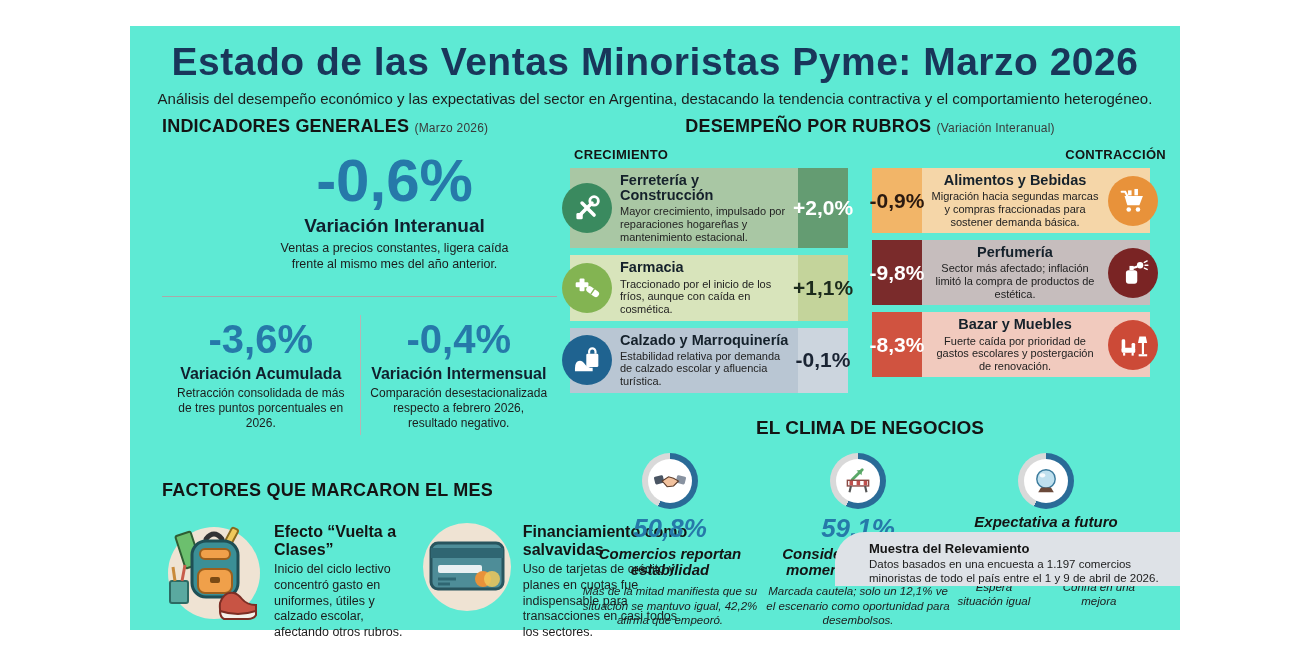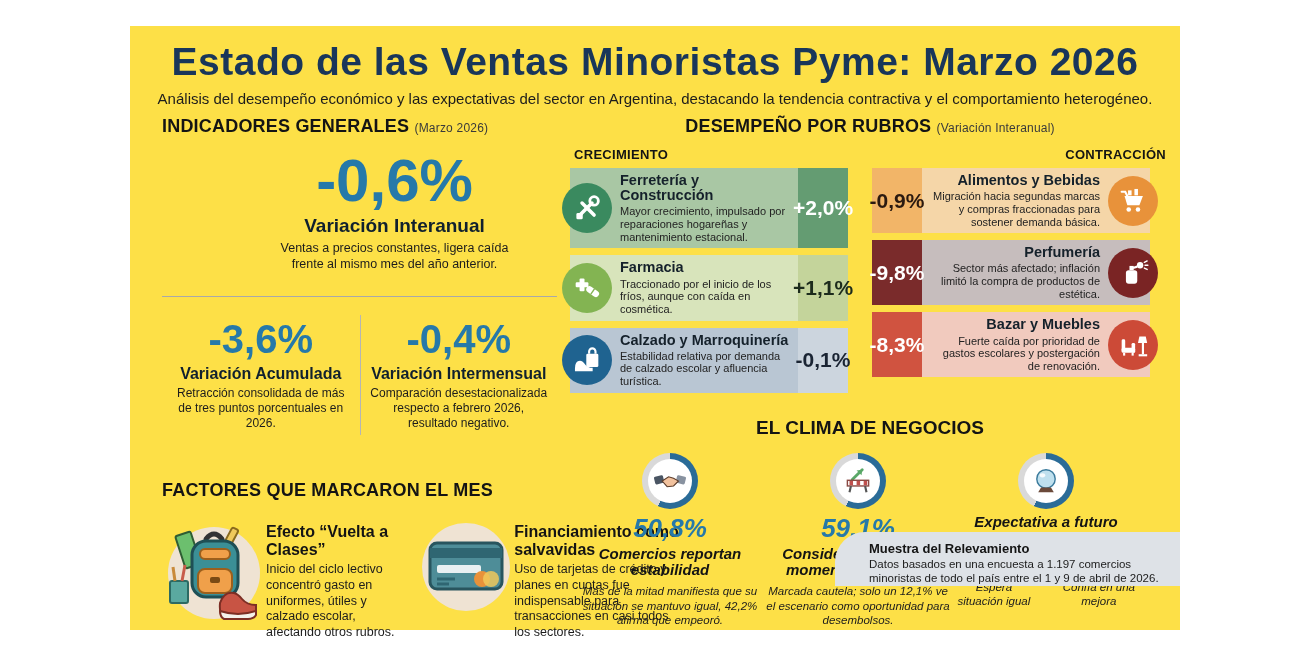--- a/index.html
+++ b/index.html
@@ -1,19 +1,19 @@
 <!DOCTYPE html>
 <html><head>
 <meta charset="utf-8">
 <style>
   * { margin:0; padding:0; box-sizing:border-box; }
   html,body { background:#ffffff; }
   body { font-family:"Liberation Sans", sans-serif; color:#1b1b1b; }
   .canvas { position:relative; width:1300px; height:655px; background:#ffffff; overflow:hidden; }
-  .panel { position:absolute; left:130px; top:26px; width:1050px; height:604px; background:#fde047; }
+  .panel { position:absolute; left:130px; top:26px; width:1050px; height:604px; background:#5eead4; }
 
   
   .hdr { text-align:center; padding-top:14px; }
   .hdr h1 { font-size:39px; font-weight:800; color:#19365a; letter-spacing:.5px; }
   .hdr p { font-size:15px; color:#1c1c1c; margin-top:6px; }
 
   
   .left-col { position:absolute; left:32px; top:90px; width:395px; }
   .sec-h { font-size:18px; font-weight:800; color:#141414; letter-spacing:.2px; }
   .sec-h .suffix { font-weight:400; font-size:12px; color:#3a3a3a; }
@@ -23,40 +23,40 @@
   .stat-desc { font-size:12.5px; color:#1c1c1c; line-height:1.25; width:235px; margin:4px auto 0; }
   .divider-h { border-top:1px solid #a9a9a9; margin:24px 0 0 0; }
   .substats { display:flex; margin-top:18px; }
   .substat { width:50%; text-align:center; padding:4px 8px; }
   .substat + .substat { border-left:1px solid #b5b5b5; }
   .sub-value { font-size:40px; font-weight:800; color:#2679a9; line-height:1; }
   .sub-label { font-size:16px; font-weight:800; color:#10202e; margin-top:6px; }
   .sub-desc { font-size:12px; color:#1c1c1c; line-height:1.25; margin-top:3px; }
   .factors-heading { margin-top:45px; }
   .factors-row { display:flex; gap:14px; margin-top:14px; width:545px; }
-  .factor { display:flex; align-items:flex-start; }
+  .factor { display:flex; gap:8px; align-items:flex-start; }
   .factor-art { flex-shrink:0; }
   .factor-title { font-size:16px; font-weight:800; color:#141414; line-height:1.1; margin-top:8px; }
   .factor-desc { font-size:12.5px; color:#1c1c1c; line-height:1.25; margin-top:4px; max-width:170px; }
 
   
   .right-col { position:absolute; left:440px; top:90px; width:600px; }
   .right-col .sec-h.center { text-align:center; }
   .col-labels { display:flex; justify-content:space-between; margin-top:10px; padding:0 4px; }
   .col-labels span { font-size:13px; font-weight:800; letter-spacing:.3px; color:#141414; }
   .cards { display:flex; gap:24px; margin-top:6px; }
   .cards-col { display:flex; flex-direction:column; gap:7px; width:278px; }
   .card { display:flex; align-items:stretch; min-height:56px; position:relative; }
   .icon-circle { width:50px; height:50px; border-radius:50%; flex-shrink:0; align-self:center;
                  display:flex; align-items:center; justify-content:center; }
   .card.growth .icon-circle { margin-left:-8px; }
   .card.contraction .icon-circle { margin-right:-8px; }
   .card-text { flex:1; padding:5px 8px; display:flex; flex-direction:column; justify-content:center; }
   .card.growth .card-text { text-align:left; }
-  .card.contraction .card-text { text-align:right; }
+  .card.contraction .card-text { text-align:center; }
   .card-title { font-size:14.5px; font-weight:800; color:#15212b; line-height:1.05; }
   .card-desc { font-size:11px; color:#222; line-height:1.15; margin-top:2px; }
   .pct { width:50px; flex-shrink:0; display:flex; align-items:center; justify-content:center;
          font-size:21px; font-weight:800; }
   .g1 { background:#a9c7a4; } .g1 .pct { background:#649c72; color:#ffffff; } .g1 .icon-circle { background:#3a8a5f; }
   .g2 { background:#d8e4bb; } .g2 .pct { background:#c4d49b; color:#1c2b1c; } .g2 .icon-circle { background:#83b452; }
   .g3 { background:#b9c6d3; } .g3 .pct { background:#ccd5de; color:#1a2433; } .g3 .icon-circle { background:#1f6390; }
   .c1 { background:#f5d6a8; } .c1 .pct { background:#f2b568; color:#2b1a10; } .c1 .icon-circle { background:#e8923a; }
   .c2 { background:#c6bdbd; } .c2 .pct { background:#7a2b2b; color:#ffffff; } .c2 .icon-circle { background:#7a2424; }
   .c3 { background:#f1cabe; } .c3 .pct { background:#d05340; color:#ffffff; } .c3 .icon-circle { background:#cc4a37; }

